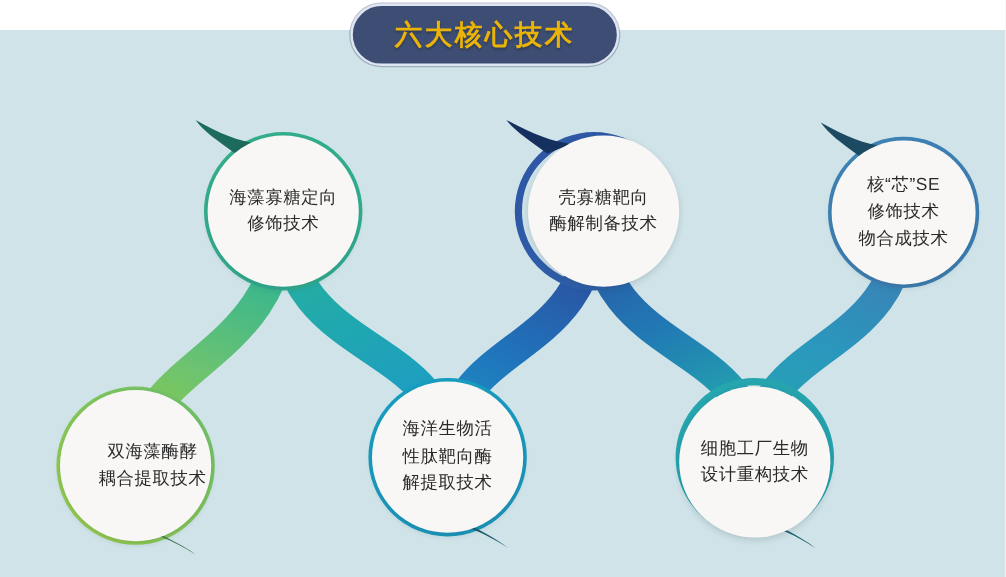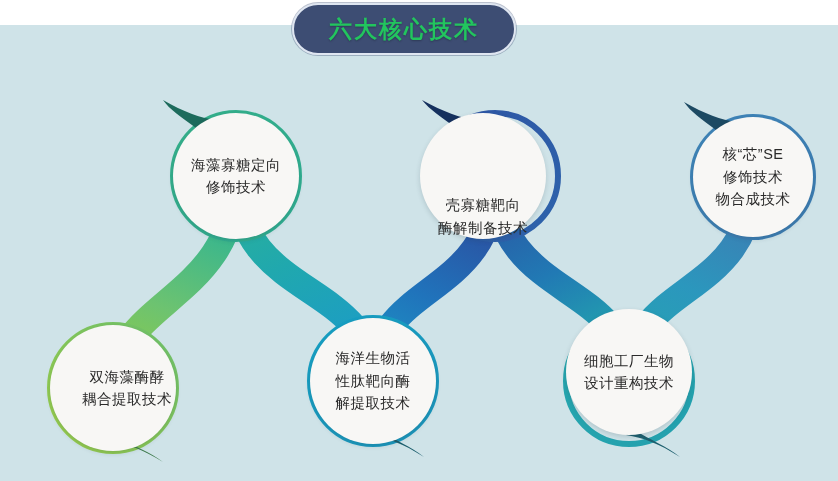--- a/index.html
+++ b/index.html
@@ -48,21 +48,21 @@
     left:292px;top:3px;
     width:220px;height:48px;
     border-radius:26px;
     background:#3d4d73;
     border:2px solid #dfe6f1;
     box-shadow:0 0 0 1px rgba(61,77,115,0.35);
     display:flex;align-items:center;justify-content:center;
     z-index:40;
   }
   #title-pill .tlabel{
-    color:#22c55e;
+    color:#eab308;
     font-size:23px;
     font-weight:bold;
     letter-spacing:2px;
     text-shadow:0 1px 2px rgba(0,0,0,0.25);
   }
 </style>
 </head>
 <body>
 
 <div id="stage">
@@ -168,26 +168,26 @@
     <span class="ntext">海洋生物活
 性肽靶向酶
 解提取技术</span>
   </div>
 
   <div class="node" style="left:173px;top:113px;width:126px;height:126px;z-index:20;">
     <span class="ntext">海藻寡糖定向
 修饰技术</span>
   </div>
 
-  <div class="node" style="left:420px;top:113px;width:126px;height:126px;z-index:20;align-items:flex-end;">
+  <div class="node" style="left:440px;top:113px;width:126px;height:126px;z-index:20;">
     <span class="ntext">壳寡糖靶向
 酶解制备技术</span>
   </div>
 
-  <div class="node" style="left:566px;top:309px;width:126px;height:126px;z-index:20;">
+  <div class="node" style="left:566px;top:322px;width:126px;height:126px;z-index:20;">
     <span class="ntext">细胞工厂生物
 设计重构技术</span>
   </div>
 
   <div class="node" style="left:693px;top:117px;width:120px;height:120px;z-index:20;">
     <span class="ntext">核“芯”SE
 修饰技术
 物合成技术</span>
   </div>
 

